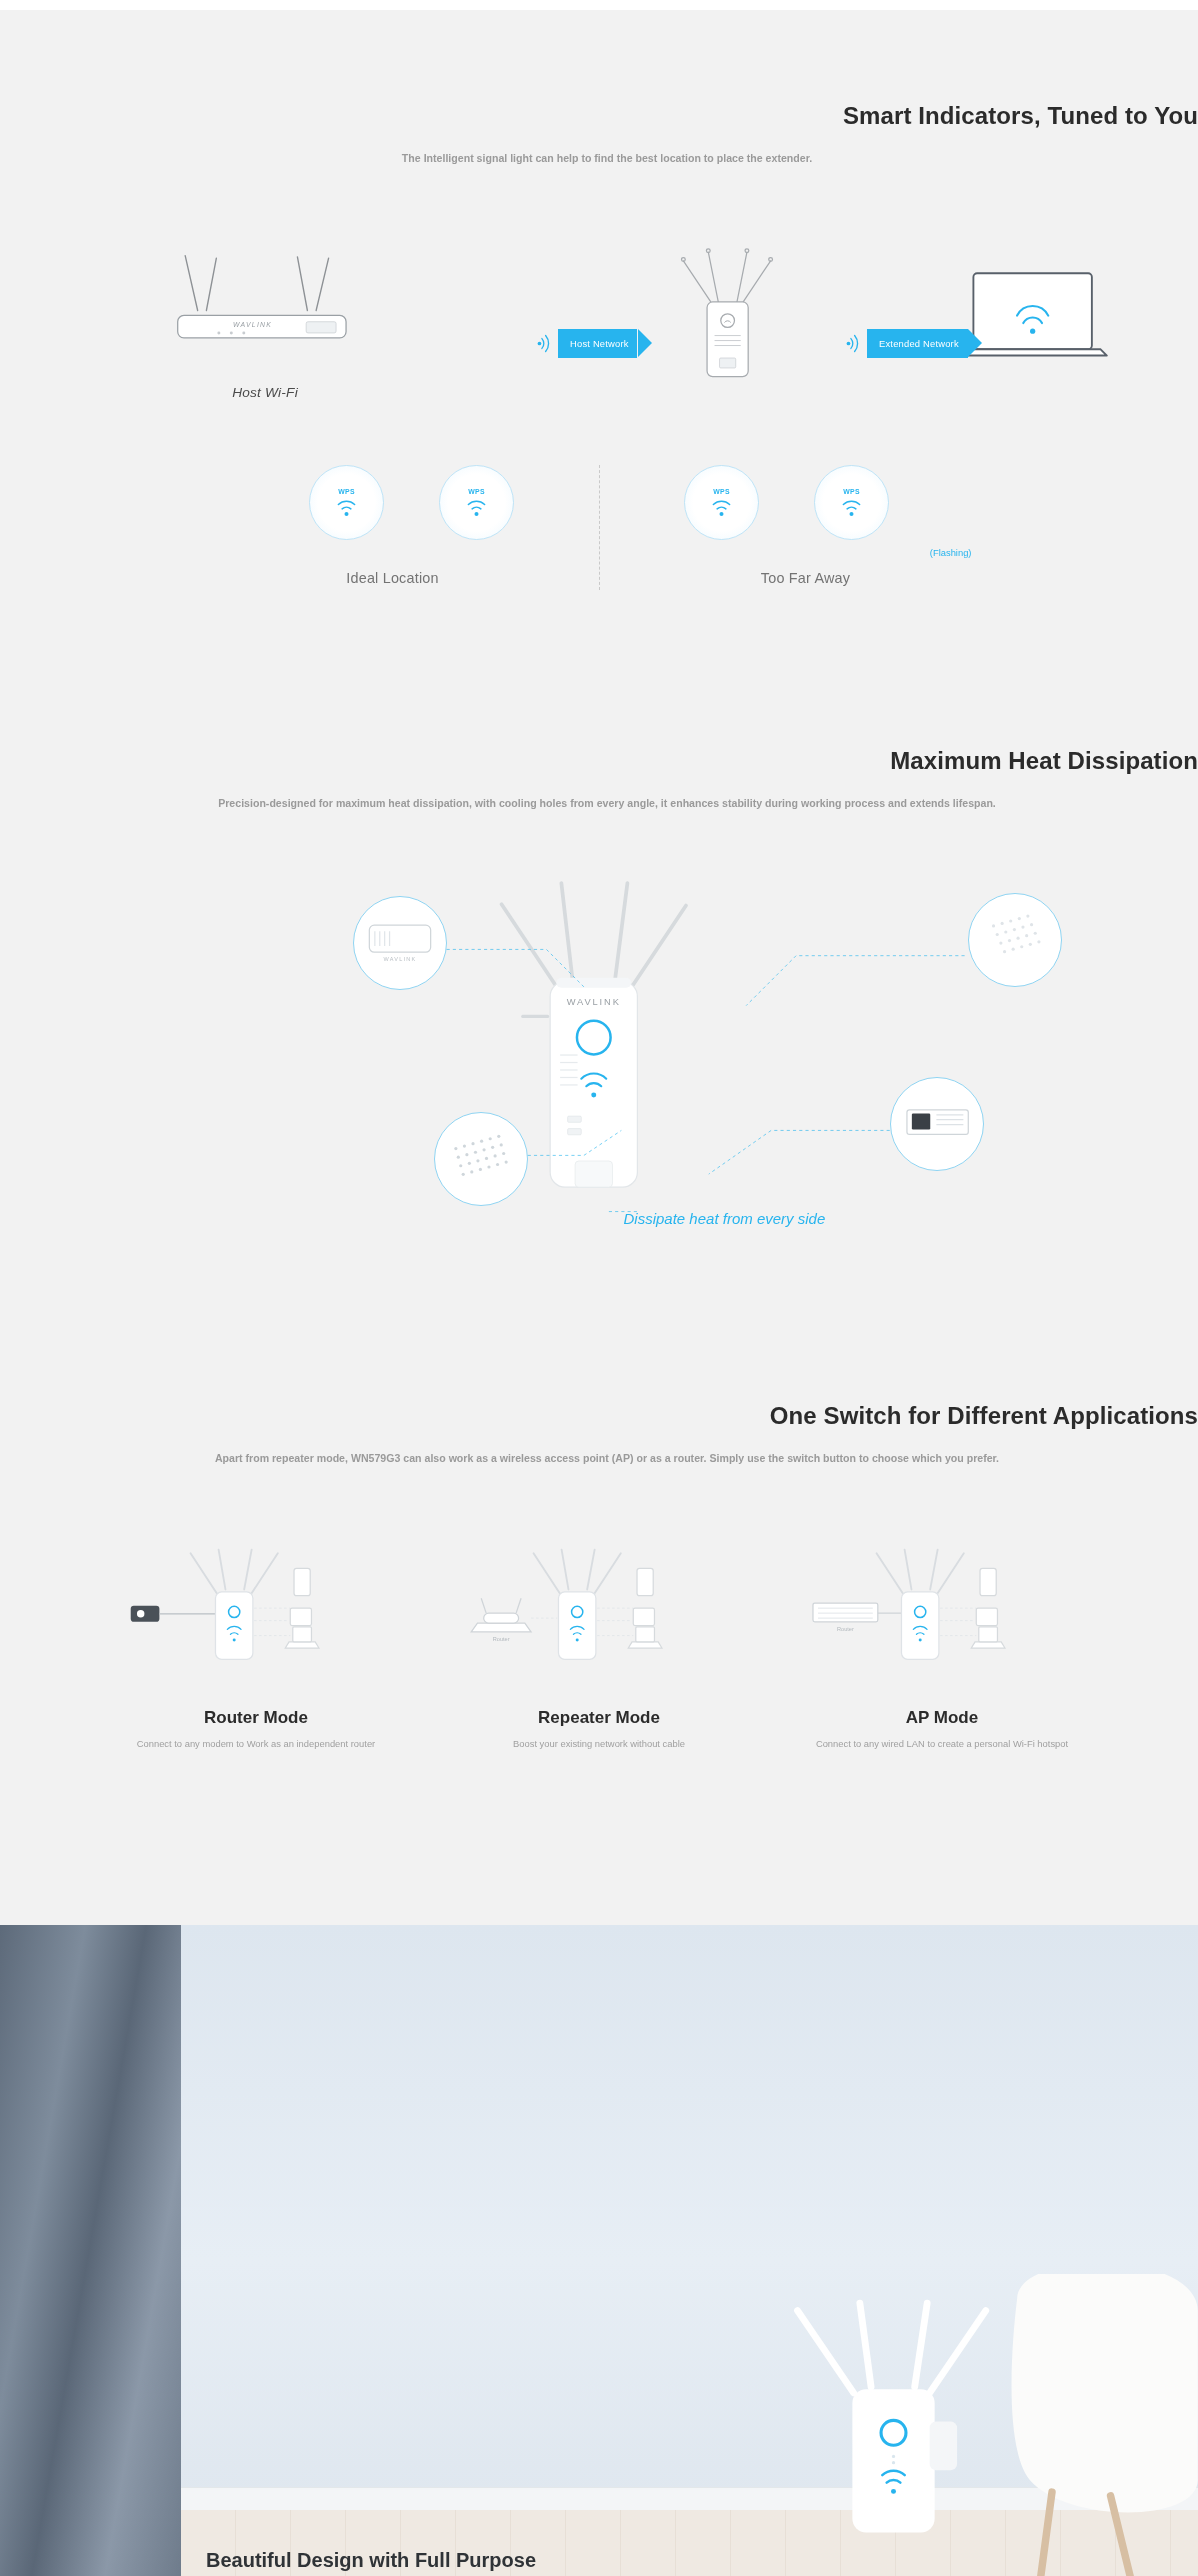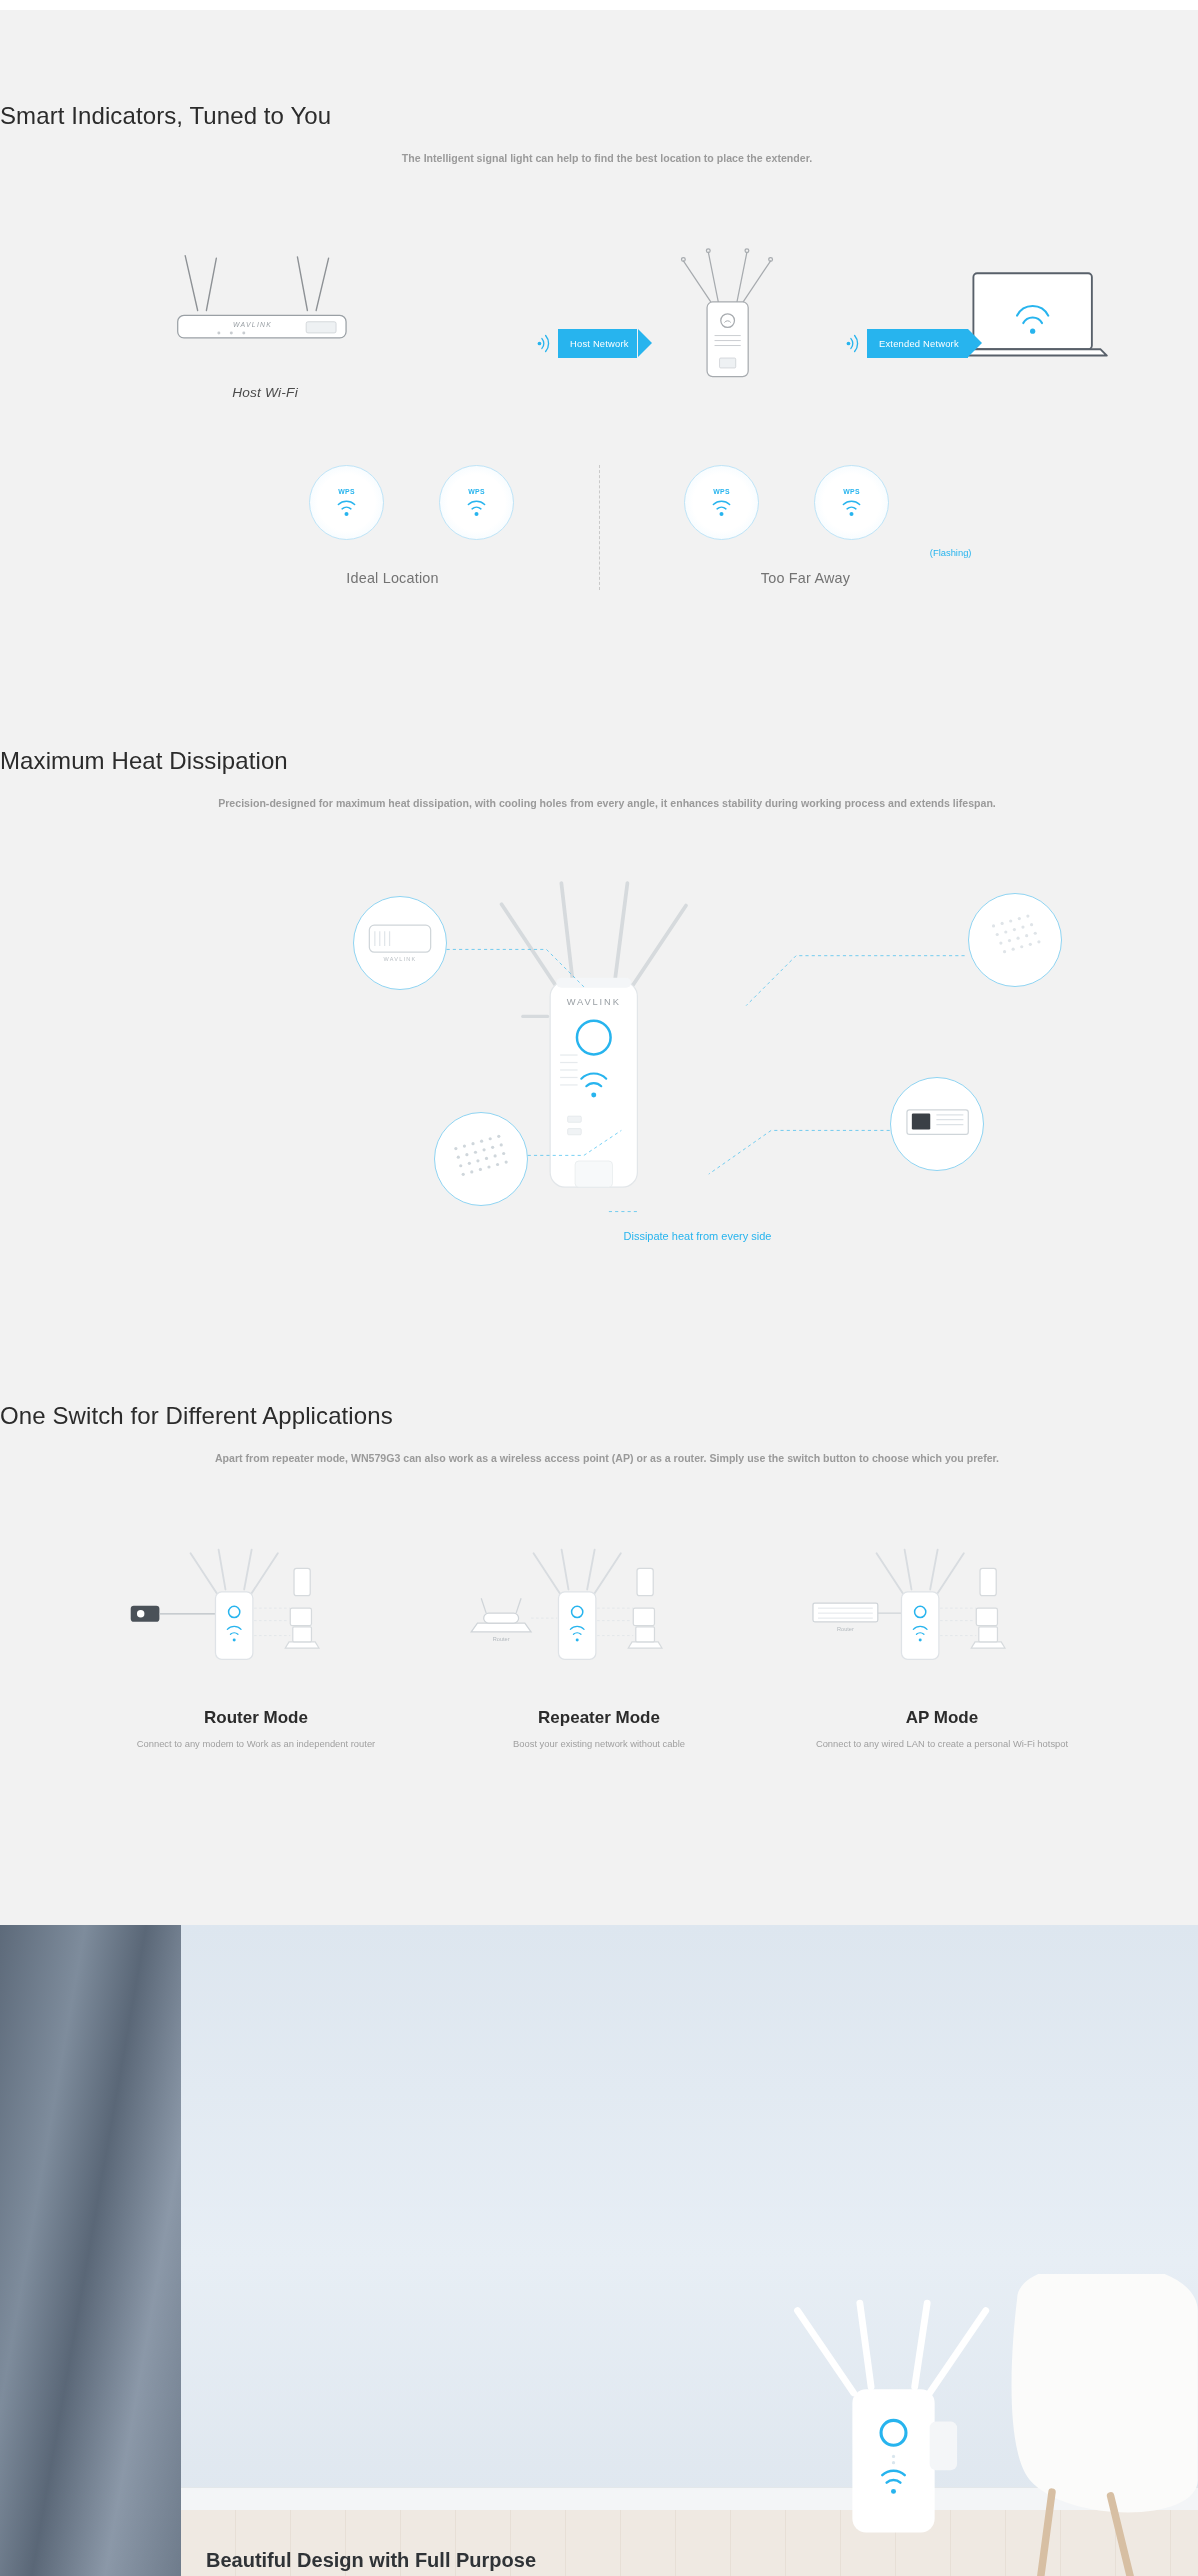--- a/index.html
+++ b/index.html
@@ -9,23 +9,23 @@
     background:#f2f2f2;
     font-family:"Liberation Sans", sans-serif;
     color:#3c3c3c;
     -webkit-font-smoothing:antialiased;
   }
   .page { width:1198px; margin:0 auto; position:relative; }
 
   
   .section { width:1198px; position:relative; }
   .sec-title {
-    text-align:left;
+    text-align:right;
     font-size:24px;
-    font-weight:normal;
+    font-weight:bold;
     color:#2b2b2b;
     letter-spacing:0.1px;
   }
   .sec-sub {
     text-align:center;
     font-size:10.6px;
     color:#9a9a9a;
     line-height:1.6;
     margin-top:8.7px;
     font-weight:700;
@@ -107,22 +107,22 @@
     width:94px; height:94px; border-radius:50%;
     border:0.6px solid #8fd4f2;
     overflow:hidden; background:#fff;
     display:flex; align-items:center; justify-content:center;
   }
   .c-tl { left:206px;  top:34px;  }
   .c-tr { left:821px; top:31px;  }
   .c-bl { left:287px;  top:250px; }
   .c-br { left:743px; top:215px; }
   .heat-note {
-    position:absolute; left:477px; top:368px;
-    font-size:11px; color:#27b4ee; white-space:nowrap;
+    position:absolute; left:477px; top:348px;
+    font-size:15px; color:#27b4ee; white-space:nowrap;font-style:italic;
   }
   .mesh { width:100%; height:100%; }
 
   
   #sec-modes { padding-top:31px; height:574px; }
   .modes-row {
     display:flex; justify-content:center; gap:75px;
     margin-top:81px;
   }
   .mode-card { width:268px; text-align:center; }

